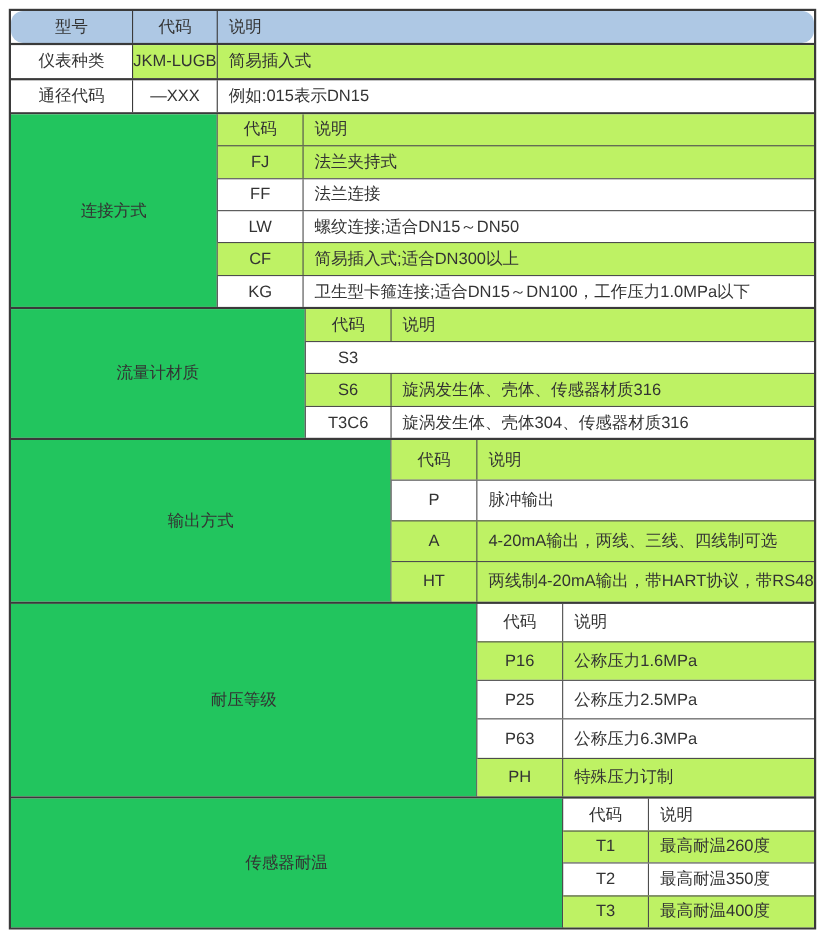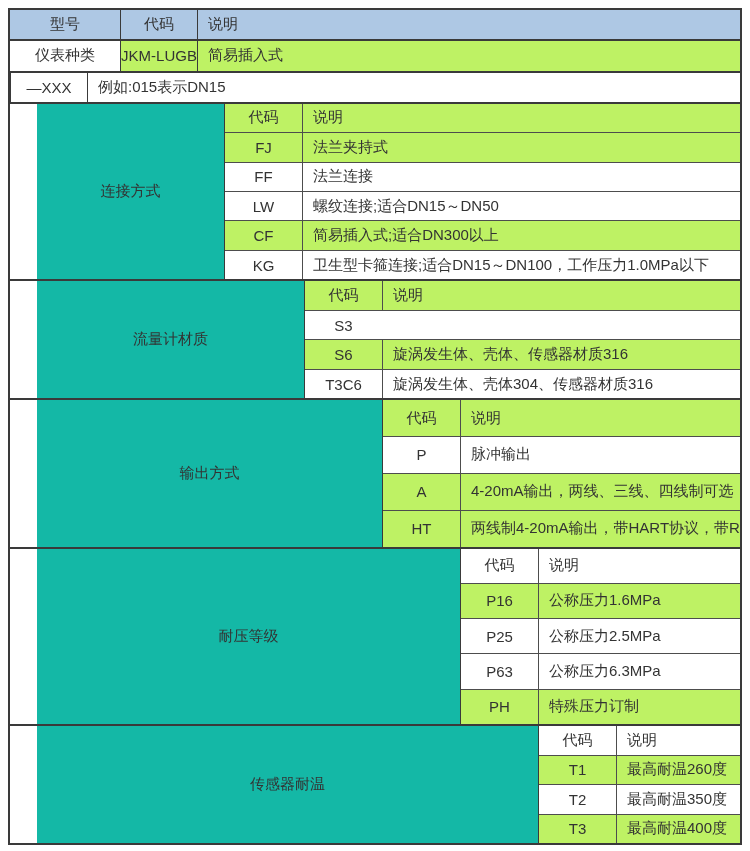--- a/index.html
+++ b/index.html
@@ -23,23 +23,23 @@
   .section { display: flex; min-height: 0; }
   .sec6 { flex: 6; }
   .sec5 { flex: 5; }
   .sec4 { flex: 4; }
   .c { display: flex; align-items: center; min-width: 0; overflow: hidden; white-space: nowrap; }
   .center { justify-content: center; }
   .desc { padding-left: 10px; flex: 1; }
   .w-c1 { width: 110px; }
   .w-c2 { width: 77px; }
   .bl-dark { border-left: 1.5px solid #3a3a3a; }
-  .hdr  { background: #aec8e4; }
+  .hdr  { background: #aec8e4; border-radius: 11px; }
   .stripe { background: #bef264; }
-  .cat { display: flex; align-items: center; justify-content: center; background: #14b8a6; margin-left: 27px; }
+  .cat { display: flex; align-items: center; justify-content: center; background: #22c55e; }
   .cat-1 { width: 187px; }
   .cat-2 { width: 267px; }
   .cat-3 { width: 345px; }
   .cat-4 { width: 423px; }
   .cat-5 { width: 501px; }
   .nest { flex: 1; display: flex; flex-direction: column; border-left: 1.5px solid #3a3a3a; min-width: 0; }
   .nrow { display: flex; flex: 1; min-height: 0; }
   .nrow + .nrow { border-top: 1px solid #4d4d4d; }
   .ncode { width: 77px; display: flex; align-items: center; justify-content: center; }
   .ndesc { flex: 1; display: flex; align-items: center; padding-left: 10px; border-left: 1px solid #4d4d4d; min-width: 0; overflow: hidden; white-space: nowrap; }
@@ -55,20 +55,21 @@
     <div class="c desc bl-dark">说明</div>
   </div>
 
   <div class="row">
     <div class="c center w-c1">仪表种类</div>
     <div class="c center w-c2 bl-dark stripe">JKM-LUGB</div>
     <div class="c desc bl-dark stripe">简易插入式</div>
   </div>
 
   <div class="row">
+    <div class="c center w-c1">通径代码</div>
     <div class="c center w-c2 bl-dark">—XXX</div>
     <div class="c desc bl-dark">例如:015表示DN15</div>
   </div>
 
   <div class="section sec6">
     <div class="cat cat-1">连接方式</div>
     <div class="nest">
       <div class="nrow stripe">
         <div class="ncode">代码</div>
         <div class="ndesc">说明</div>

